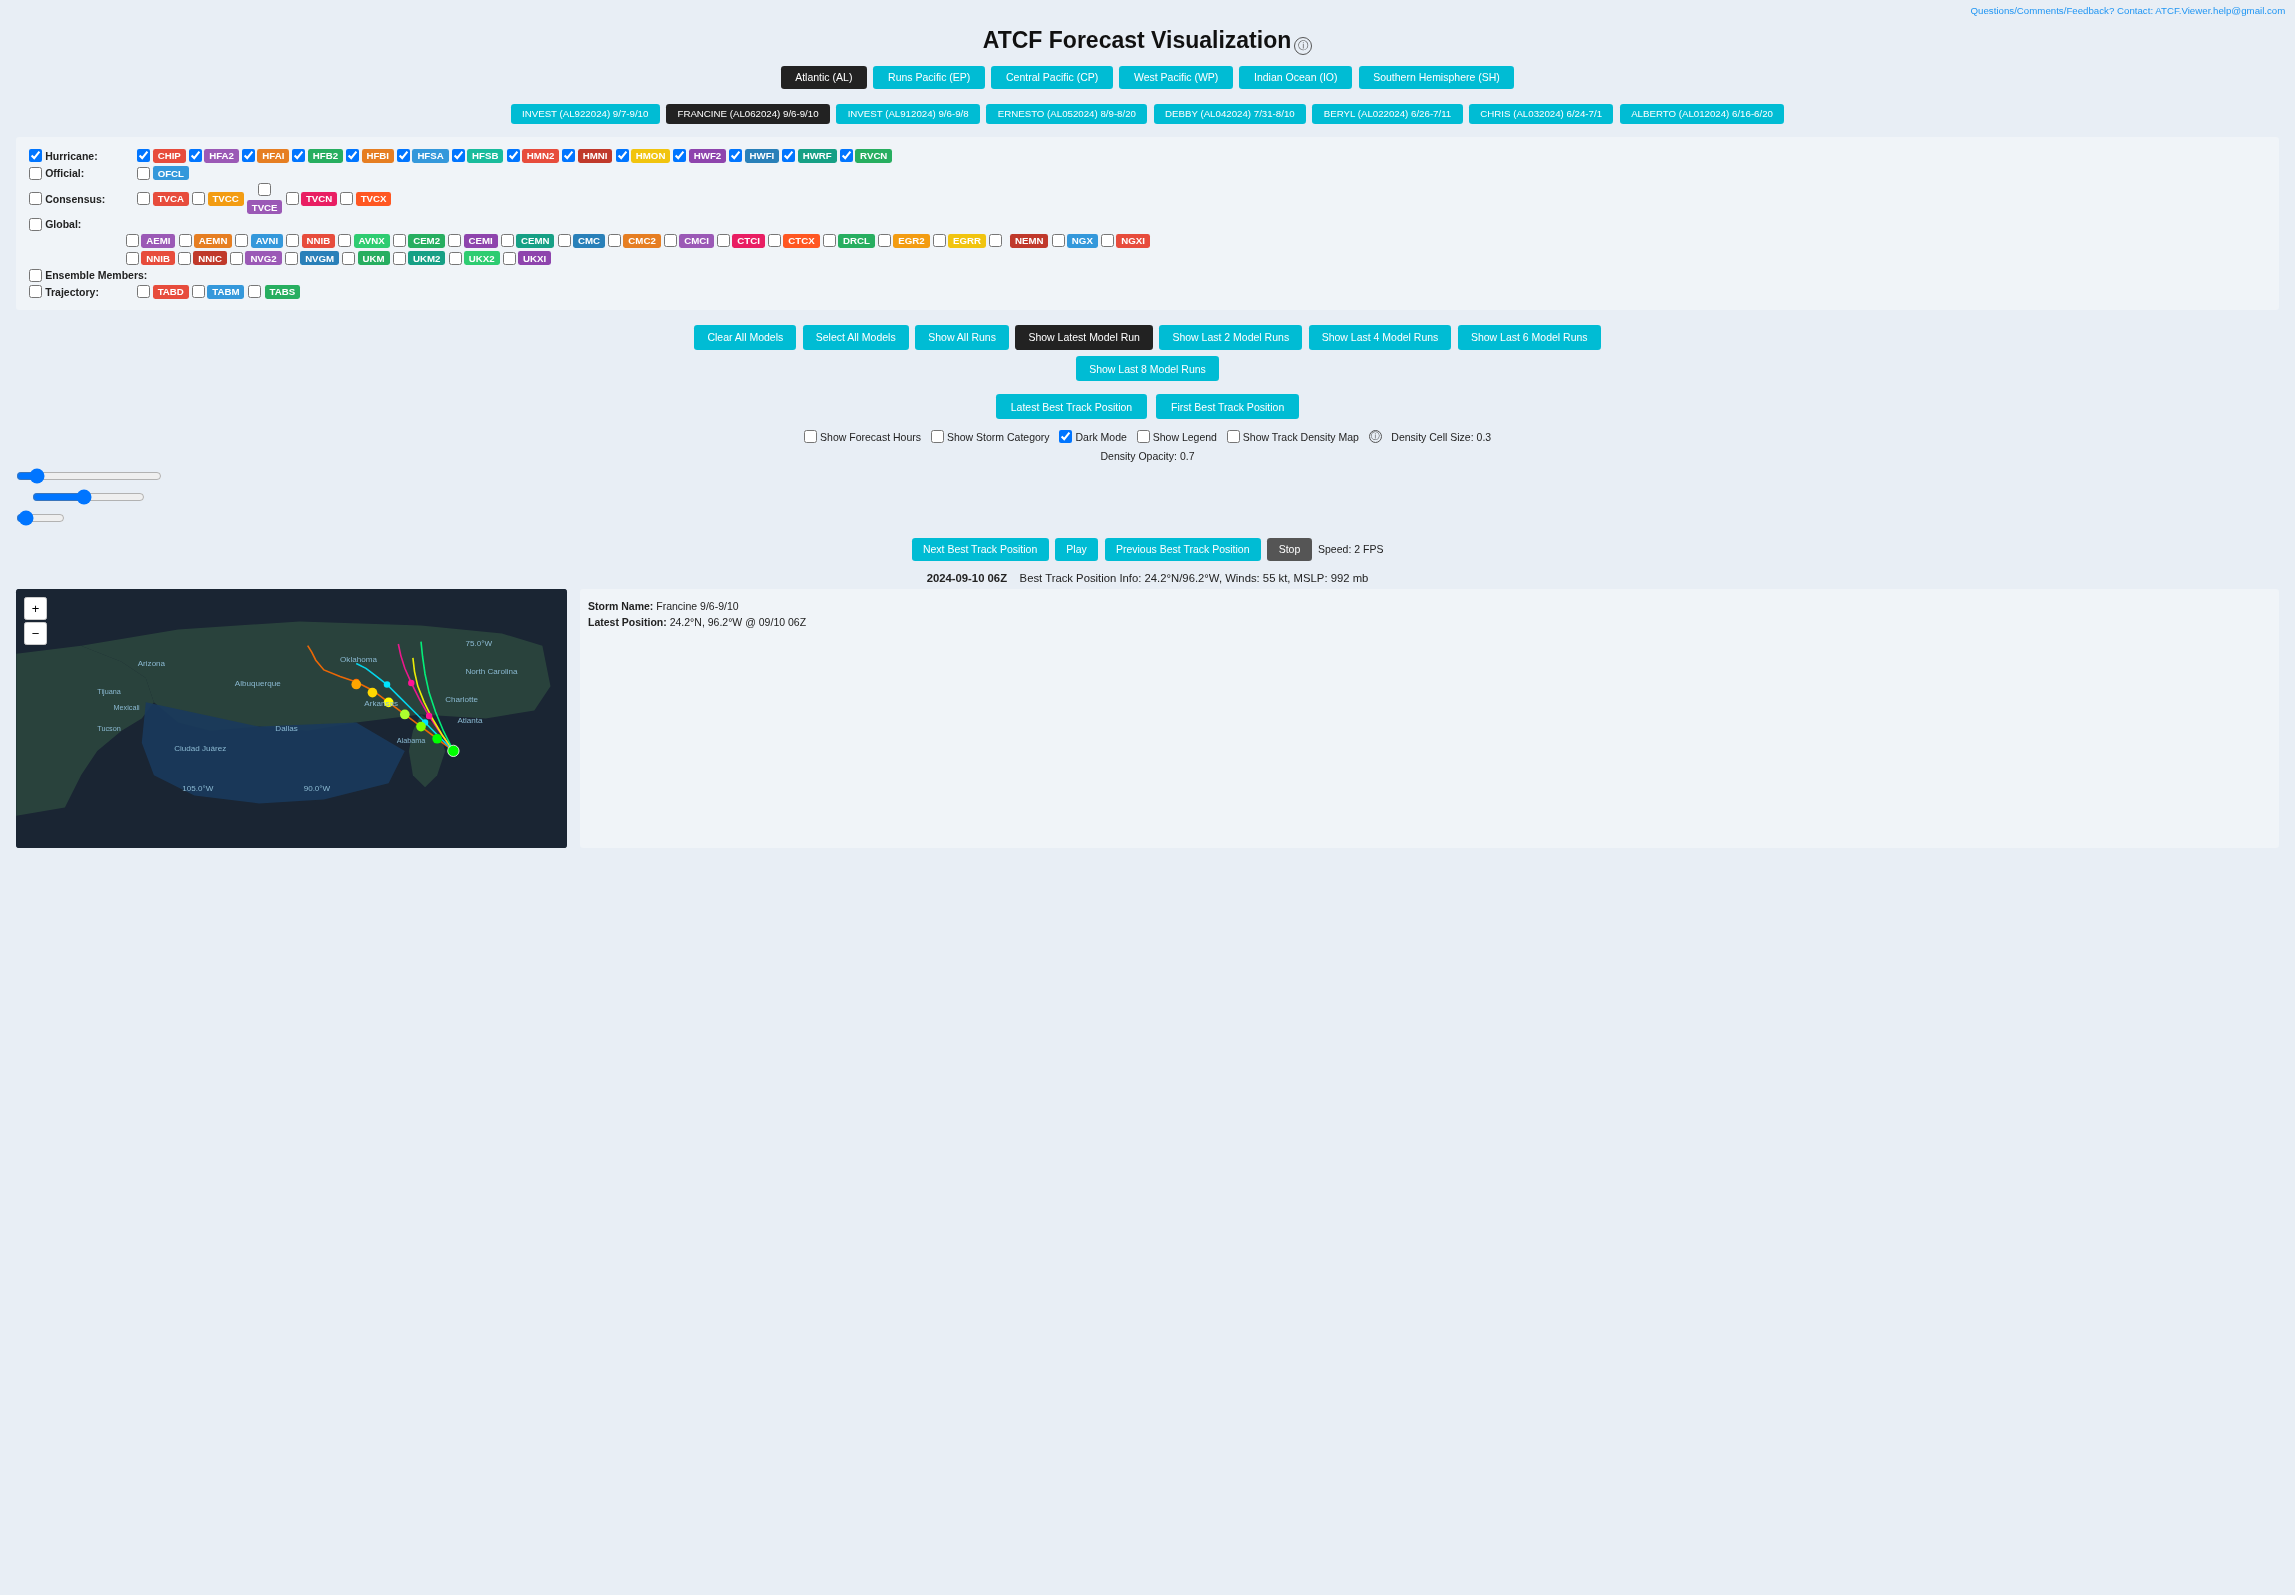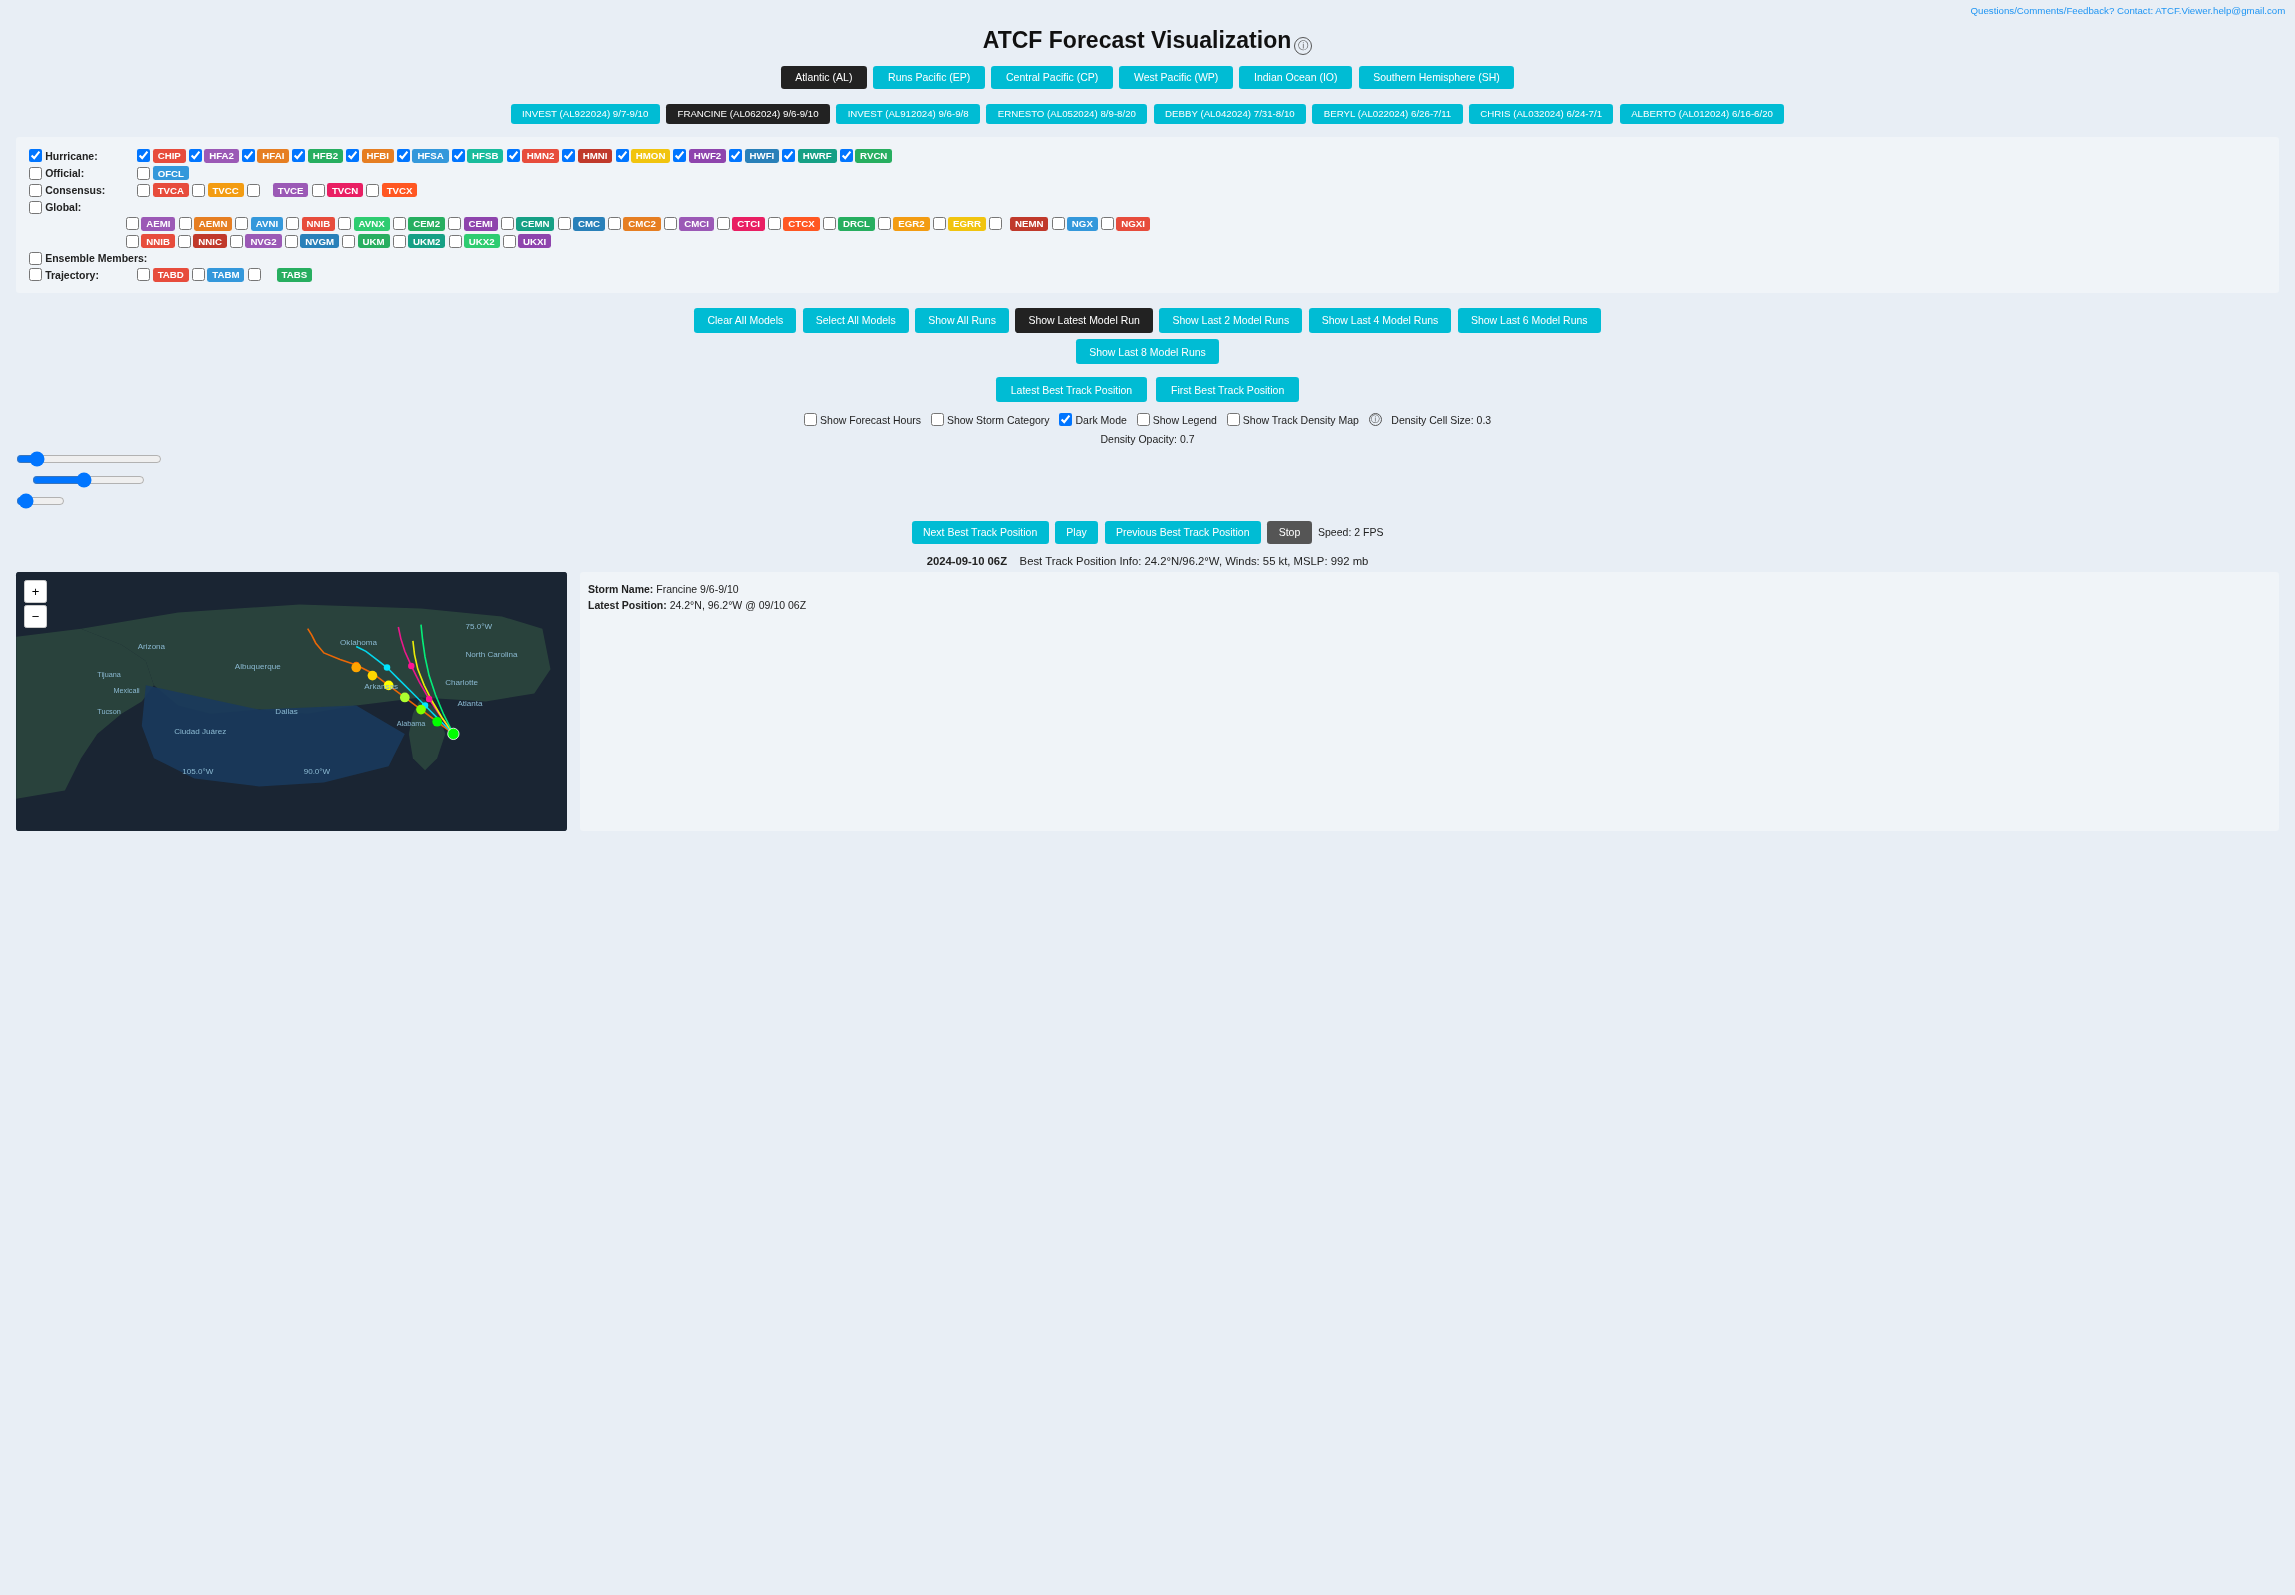--- a/index.html
+++ b/index.html
@@ -170,21 +170,21 @@
     <span class="model-label">Consensus:</span>
     <div id="consensus-models" style="display:flex;flex-wrap:wrap;gap:3.2px;">
         <label style="display: inline-flex; align-items: center; gap: 2.4px; cursor: pointer;">
           <input type="checkbox" style="margin: 0px;">
           <span class="model-tag" style="background-color: rgb(231, 76, 60);">TVCA</span>
         </label>
         <label style="display: inline-flex; align-items: center; gap: 2.4px; cursor: pointer;">
           <input type="checkbox" style="margin: 0px;">
           <span class="model-tag" style="background-color: rgb(243, 156, 18);">TVCC</span>
         </label>
-        <label style="display: inline-flex; align-items: center; gap: 13px; cursor: pointer;">
+        <label style="display: inline-flex; align-items: center; gap: 4px; cursor: pointer; flex-direction: column;">
           <input type="checkbox" style="margin: 0px;">
           <span class="model-tag" style="background-color: rgb(155, 89, 182);">TVCE</span>
         </label>
         <label style="display: inline-flex; align-items: center; gap: 2.4px; cursor: pointer;">
           <input type="checkbox" style="margin: 0px;">
           <span class="model-tag" style="background-color: rgb(233, 30, 99);">TVCN</span>
         </label>
         <label style="display: inline-flex; align-items: center; gap: 2.4px; cursor: pointer;">
           <input type="checkbox" style="margin: 0px;">
           <span class="model-tag" style="background-color: rgb(255, 87, 34);">TVCX</span>
@@ -323,21 +323,21 @@
     <span class="model-label">Trajectory:</span>
     <div id="trajectory-models" style="display:flex;flex-wrap:wrap;gap:3.2px;">
         <label style="display: inline-flex; align-items: center; gap: 2.4px; cursor: pointer;">
           <input type="checkbox" style="margin: 0px;">
           <span class="model-tag" style="background-color: rgb(231, 76, 60);">TABD</span>
         </label>
         <label style="display: inline-flex; align-items: center; gap: 2.4px; cursor: pointer;">
           <input type="checkbox" style="margin: 0px;">
           <span class="model-tag" style="background-color: rgb(52, 152, 219);">TABM</span>
         </label>
-        <label style="display: inline-flex; align-items: center; gap: 16px; cursor: pointer;">
+        <label style="display: inline-flex; align-items: center; gap: 4px; cursor: pointer;">
           <input type="checkbox" style="margin: 0px;">
           <span class="model-tag" style="background-color: rgb(39, 174, 96);">TABS</span>
         </label>
       </div>
   </div>
 </div>
 
 <div class="control-buttons">
   <button class="ctrl-btn">Clear All Models</button>
   <button class="ctrl-btn">Select All Models</button>

